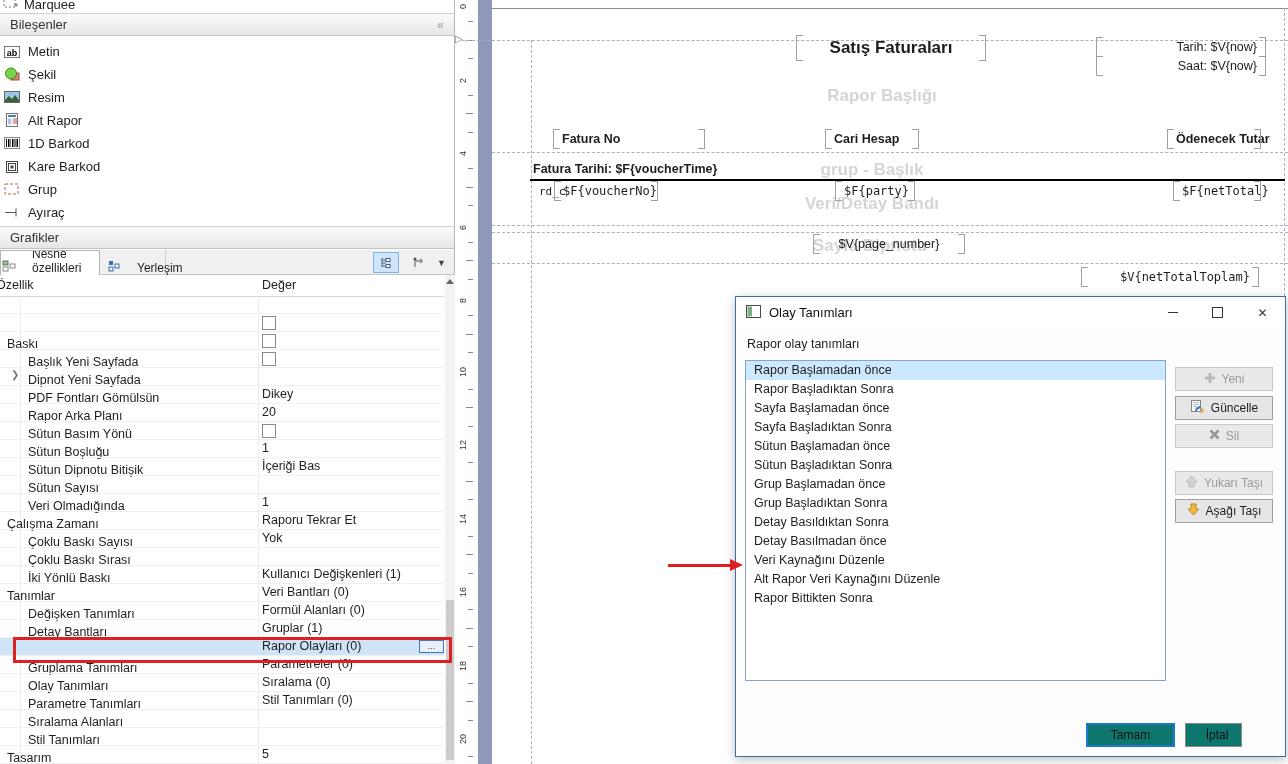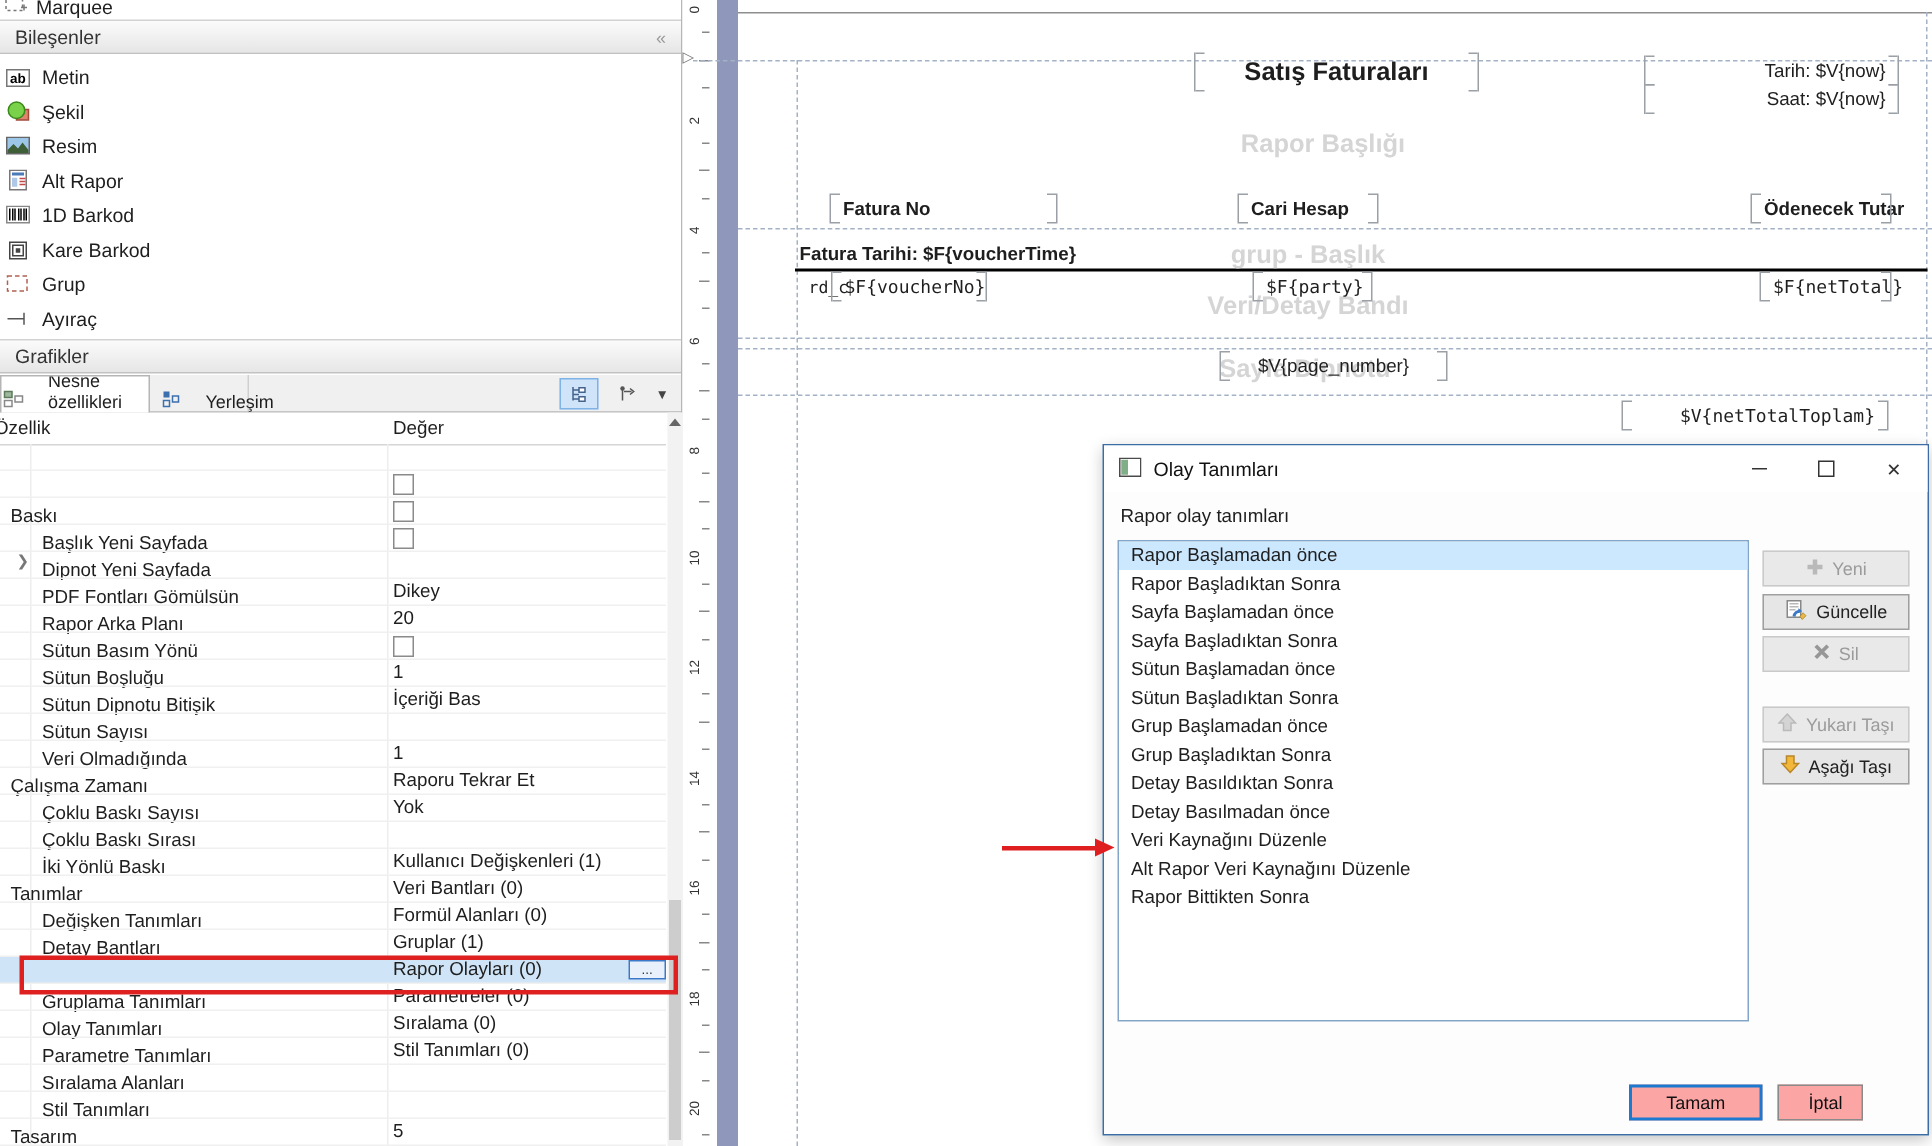--- a/index.html
+++ b/index.html
@@ -75,21 +75,21 @@
   .win-btn .sq{width:9px;height:9px;border:1px solid #333;}
   .win-btn .mn{width:10px;height:0;border-top:1px solid #333;}
   #dlg-sub{position:absolute;left:11px;top:40px;font-size:12.5px;text-align:right;}
   #dlg-list{position:absolute;left:9px;top:63px;width:421px;height:321px;background:#fff;border:1px solid #83a5c8;box-sizing:border-box;overflow:hidden;}
   .dlg-item{height:19px;line-height:19px;padding-left:8px;font-size:12.5px;white-space:nowrap;}
   .dlg-item.sel{background:#cce8ff;}
   .side-btn{position:absolute;left:439px;width:98px;height:24px;display:flex;align-items:center;justify-content:center;gap:6px;
     background:#e6e6e6;border:1px solid #9f9f9f;font-size:12px;color:#222;font-family:inherit;}
   .side-btn:disabled{background:#e9e9e9;border-color:#c9c9c9;color:#9b9b9b;}
   .side-btn:disabled .ic{filter:grayscale(1) opacity(.55);}
-  .dlg-bottom{position:absolute;height:24px;background:#fca5a5;border:1px solid #8a8a8a;font-size:12px;color:#111;font-family:inherit;}
+  .dlg-bottom{position:absolute;height:24px;background:#0f766e;border:1px solid #8a8a8a;font-size:12px;color:#111;font-family:inherit;}
   #btn-ok{left:350px;top:426px;width:89px;border:2px solid #1c79d0;}
   #btn-cancel{left:449px;top:426px;width:57px;padding-left:13px;}
   
   #red-arrow{position:absolute;left:668px;top:561px;z-index:12;}
   #red-arrow .shaft{position:absolute;left:0;top:3px;width:64px;height:3px;background:#df1f1f;}
   #red-arrow .head{position:absolute;left:62px;top:-2px;width:0;height:0;border-left:13px solid #df1f1f;border-top:6px solid transparent;border-bottom:6px solid transparent;}
 </style>
 </head>
 <body>
 

